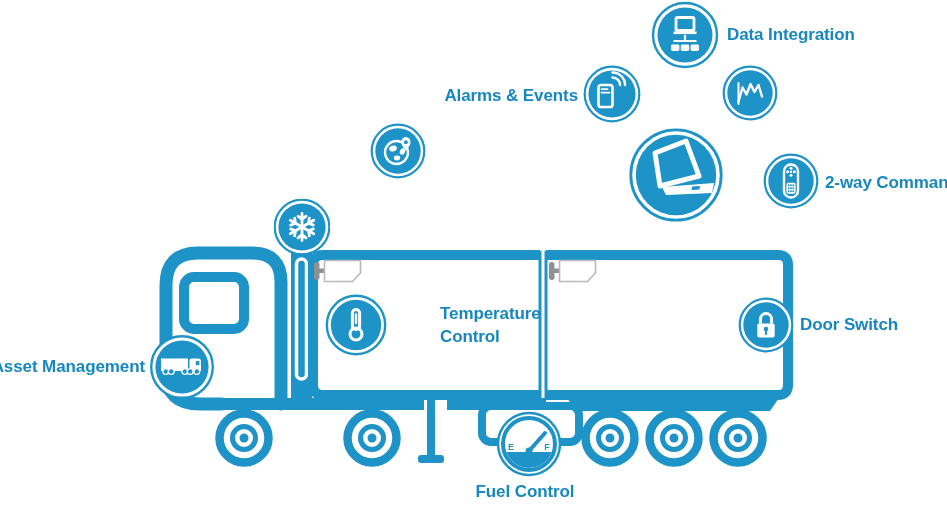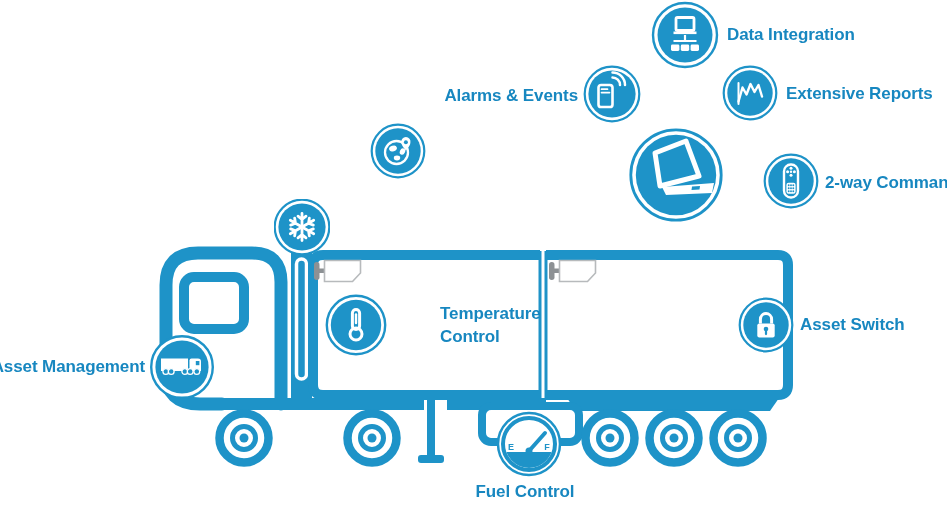--- a/index.html
+++ b/index.html
@@ -244,20 +244,19 @@
       <circle cx="-16.2" cy="4.5" r="2.9"></circle>
       <circle cx="-10.8" cy="4.5" r="2.9"></circle>
       <circle cx="2.8" cy="4.5" r="2.9"></circle>
       <circle cx="8.2" cy="4.5" r="2.9"></circle>
       <circle cx="14.8" cy="4.5" r="2.9"></circle>
     </g>
   </svg>
 
   <div class="label" style="left:727px;top:35px">Data Integration</div>
   <div class="label right" style="right:369px;top:96px">Alarms &amp; Events</div>
-  <div class="label" style="left:786px;top:94px">Extensive Reports</div>
   <div class="label" style="left:825px;top:183px">2-way Command</div>
   <div class="label wrap" style="left:395px;top:302px">Temperature Control</div>
-  <div class="label" style="left:800px;top:325px">Asset Switch</div>
+  <div class="label" style="left:800px;top:325px">Door Switch</div>
   <div class="label right" style="right:802px;top:367px">Asset Management</div>
   <div class="label center" style="left:525px;top:492px">Fuel Control</div>
 
 </div>
 
 </body></html>

